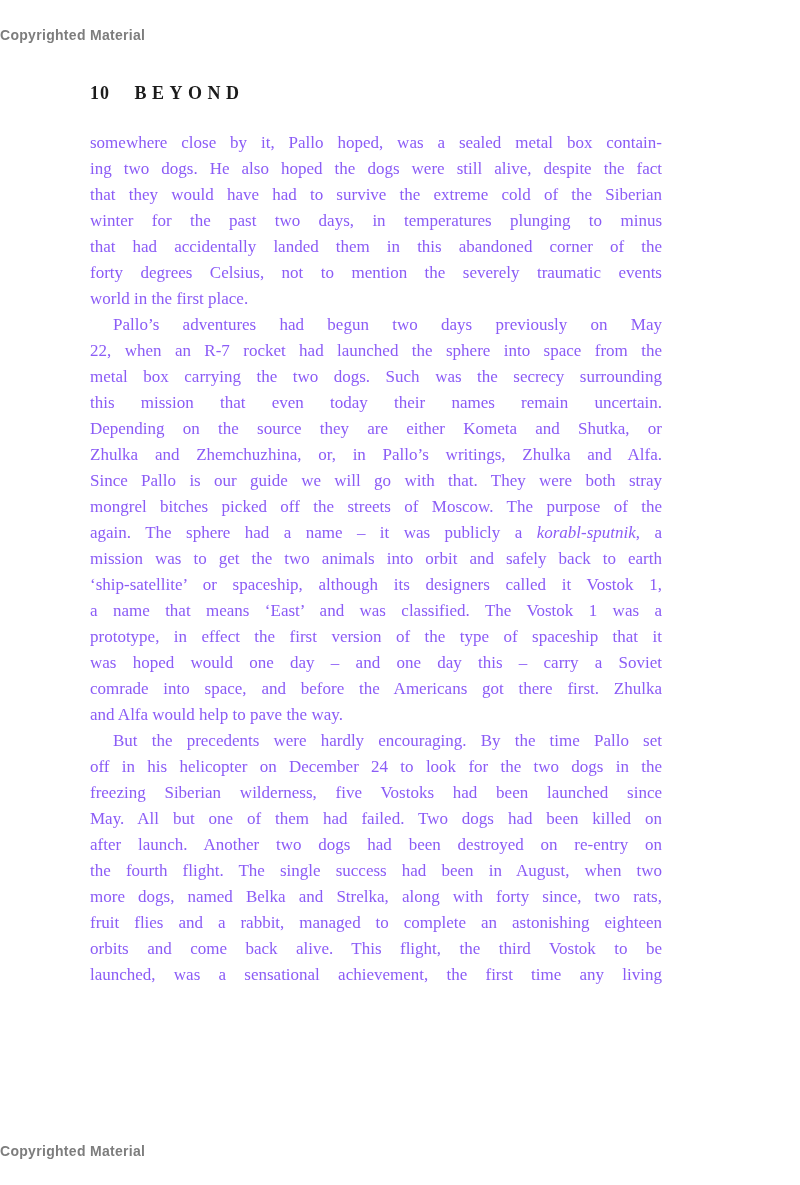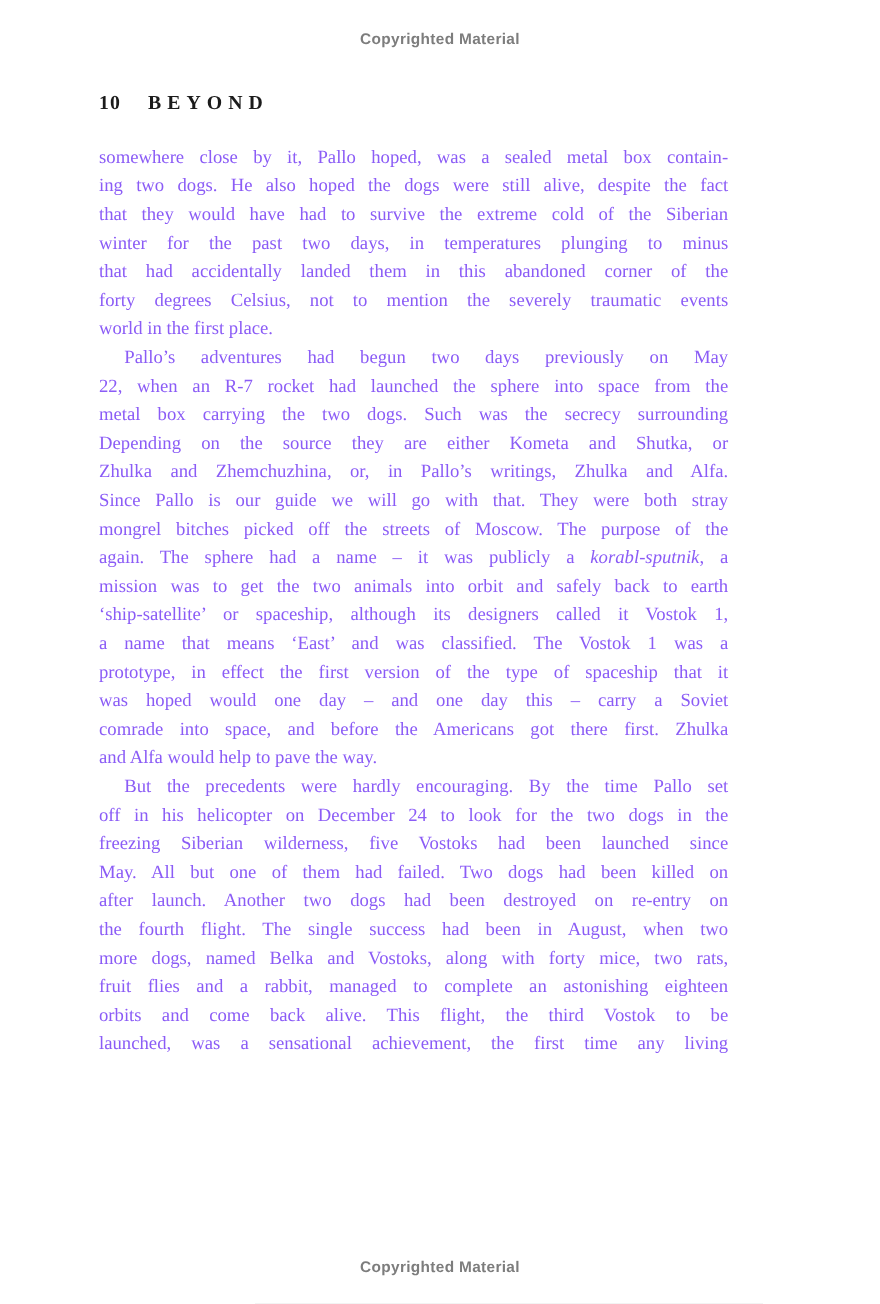--- a/index.html
+++ b/index.html
@@ -13,21 +13,20 @@
     height: 1185px;
     margin: 0 auto;
     background: #ffffff;
     overflow: hidden;
     font-family: "Liberation Serif", serif;
   }
   .notice {
     position: absolute;
     left: 0;
     width: 100%;
-    text-align: center;
     font-family: "Liberation Sans", sans-serif;
     font-weight: bold;
     font-size: 14px;
     letter-spacing: 0.3px;
     color: #7d7d7d;
   }
   .notice-top { top: 27px; }
   .notice-bottom { top: 1143px; }
   .running-header {
     position: absolute;
@@ -83,38 +82,39 @@
       <div class="line">somewhere close by it, Pallo hoped, was a sealed metal box contain-</div>
       <div class="line">ing two dogs. He also hoped the dogs were still alive, despite the fact</div>
       <div class="line">that they would have had to survive the extreme cold of the Siberian</div>
       <div class="line">winter for the past two days, in temperatures plunging to minus</div>
       <div class="line">that had accidentally landed them in this abandoned corner of the</div>
       <div class="line">forty degrees Celsius, not to mention the severely traumatic events</div>
       <div class="line no-justify">world in the first place.</div>
       <div class="line indent">Pallo’s adventures had begun two days previously on May</div>
       <div class="line">22, when an R-7 rocket had launched the sphere into space from the</div>
       <div class="line">metal box carrying the two dogs. Such was the secrecy surrounding</div>
+      <div class="line">this mission that even today their names remain uncertain.</div>
       <div class="line">Depending on the source they are either Kometa and Shutka, or</div>
       <div class="line">Zhulka and Zhemchuzhina, or, in Pallo’s writings, Zhulka and Alfa.</div>
       <div class="line">Since Pallo is our guide we will go with that. They were both stray</div>
       <div class="line">mongrel bitches picked off the streets of Moscow. The purpose of the</div>
       <div class="line">again. The sphere had a name – it was publicly a <i>korabl-sputnik</i>, a</div>
       <div class="line">mission was to get the two animals into orbit and safely back to earth</div>
       <div class="line">‘ship-satellite’ or spaceship, although its designers called it Vostok 1,</div>
       <div class="line">a name that means ‘East’ and was classified. The Vostok 1 was a</div>
       <div class="line">prototype, in effect the first version of the type of spaceship that it</div>
       <div class="line">was hoped would one day – and one day this – carry a Soviet</div>
       <div class="line">comrade into space, and before the Americans got there first. Zhulka</div>
       <div class="line no-justify">and Alfa would help to pave the way.</div>
       <div class="line indent">But the precedents were hardly encouraging. By the time Pallo set</div>
       <div class="line">off in his helicopter on December 24 to look for the two dogs in the</div>
       <div class="line">freezing Siberian wilderness, five Vostoks had been launched since</div>
       <div class="line">May. All but one of them had failed. Two dogs had been killed on</div>
       <div class="line">after launch. Another two dogs had been destroyed on re-entry on</div>
       <div class="line">the fourth flight. The single success had been in August, when two</div>
-      <div class="line">more dogs, named Belka and Vostoks, along with forty mice, two rats,</div>
+      <div class="line">more dogs, named Belka and Strelka, along with forty since, two rats,</div>
       <div class="line">fruit flies and a rabbit, managed to complete an astonishing eighteen</div>
       <div class="line">orbits and come back alive. This flight, the third Vostok to be</div>
       <div class="line">launched, was a sensational achievement, the first time any living</div>
     </div>
 
   <div class="notice notice-bottom">Copyrighted Material</div>
 </div>
 
 </body></html>

